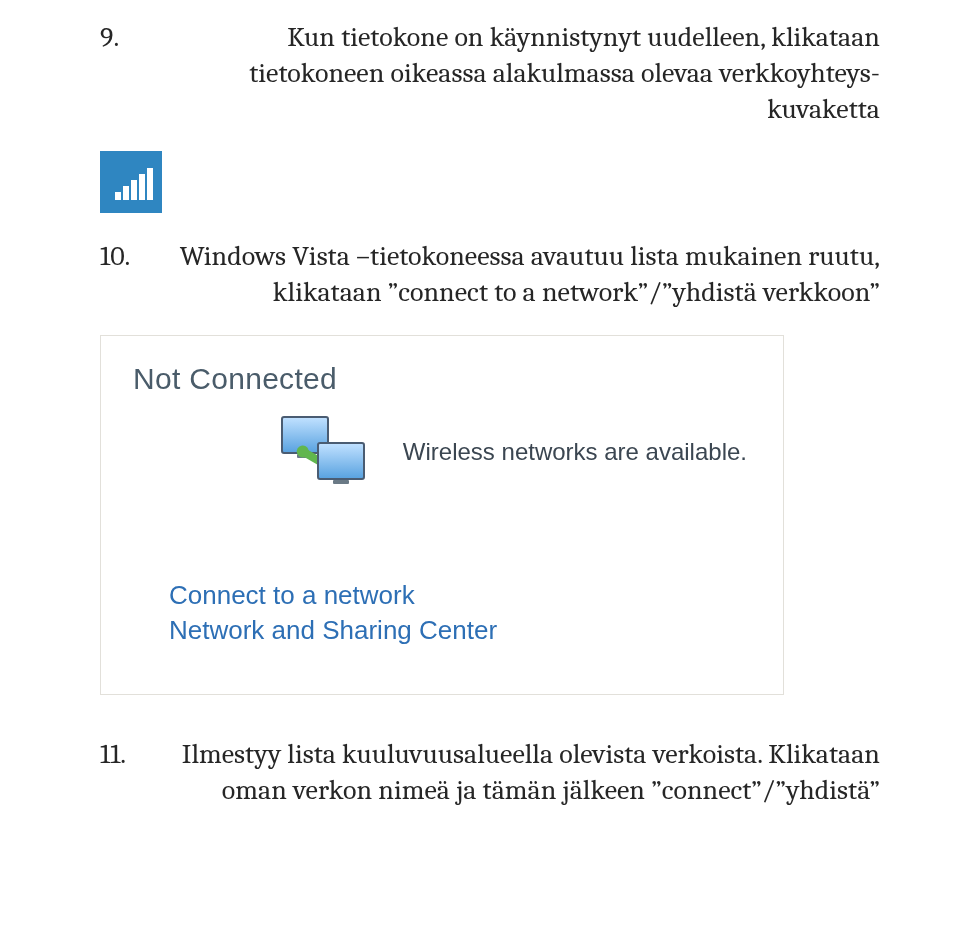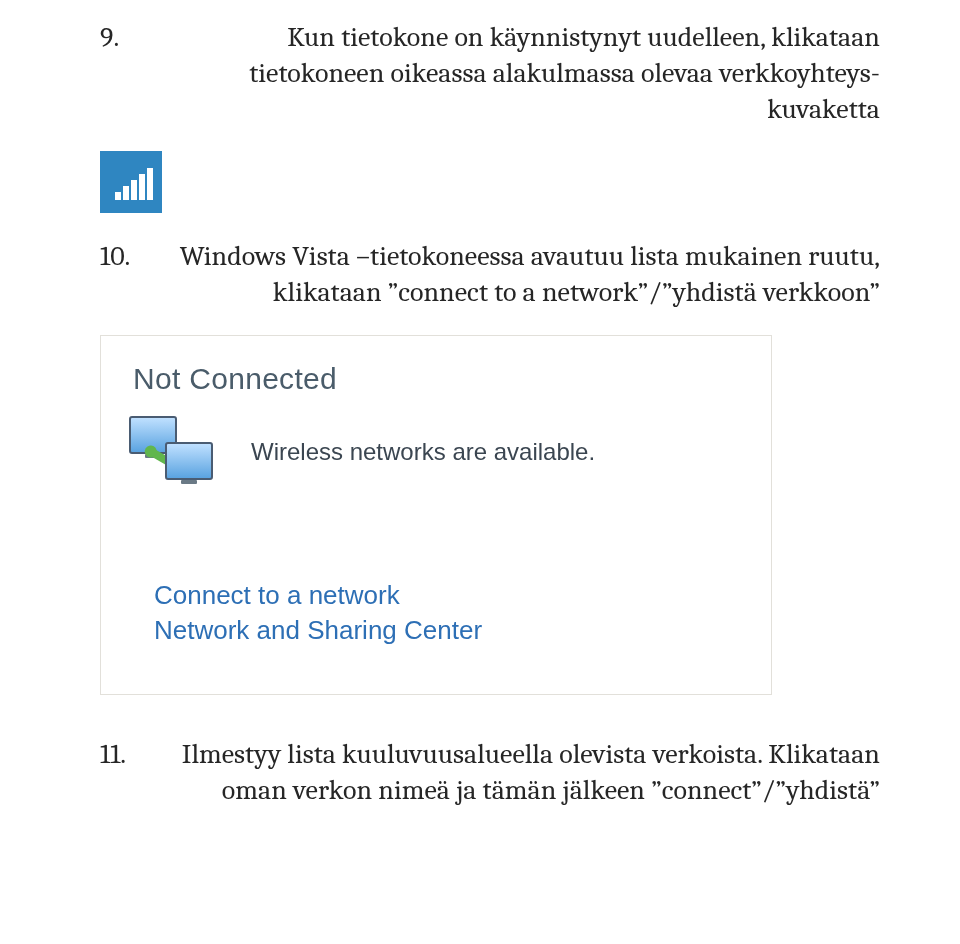--- a/index.html
+++ b/index.html
@@ -59,35 +59,36 @@
   .signal-tile .s4 { left:38px; height:26px; }
   .signal-tile .s5 { left:46px; height:32px; }
 
   .vista-popup {
     width: 620px;
     margin-left: 70px;
     background: #fff;
     border: 1px solid #e2e0da;
     font-family: 'Segoe UI', Tahoma, sans-serif;
     color: #4a5c6a;
-    padding: 26px 24px 46px 26px;
+    padding: 26px 36px 46px 26px;
     position: relative;
   }
   .vista-popup .status {
     font-size: 30px;
     font-weight: 400;
     letter-spacing: 0.3px;
     margin-bottom: 20px;
     margin-left: 6px;
   }
   .vista-popup .availrow {
     display: flex;
     align-items: center;
     gap: 38px;
     margin-bottom: 90px;
+    justify-content: flex-end;
   }
   .vista-icon {
     width: 86px; height: 72px;
     position: relative;
     flex: 0 0 86px;
   }
   .mon1, .mon2 {
     position: absolute;
     width: 44px; height: 34px;
     background: linear-gradient(#bfe0ff,#5aa3e0);
@@ -123,21 +124,21 @@
   .availtext {
     font-size: 24px;
     color: #3b4651;
   }
   .link {
     color: #2d6fb5;
     font-size: 26px;
     line-height: 1.35;
     cursor: pointer;
     display:block;
-    margin-left: 27px;
+    margin-left: 42px;
   }
 </style>
 </head>
 <body>
 
 <div class="indent li-row">
   <div class="li-num">9.</div>
   <div class="li-text">Kun tietokone on käynnistynyt uudelleen, klikataan tietokoneen oikeassa alakulmassa olevaa verkkoyhteys-kuvaketta</div>
 </div>
 

